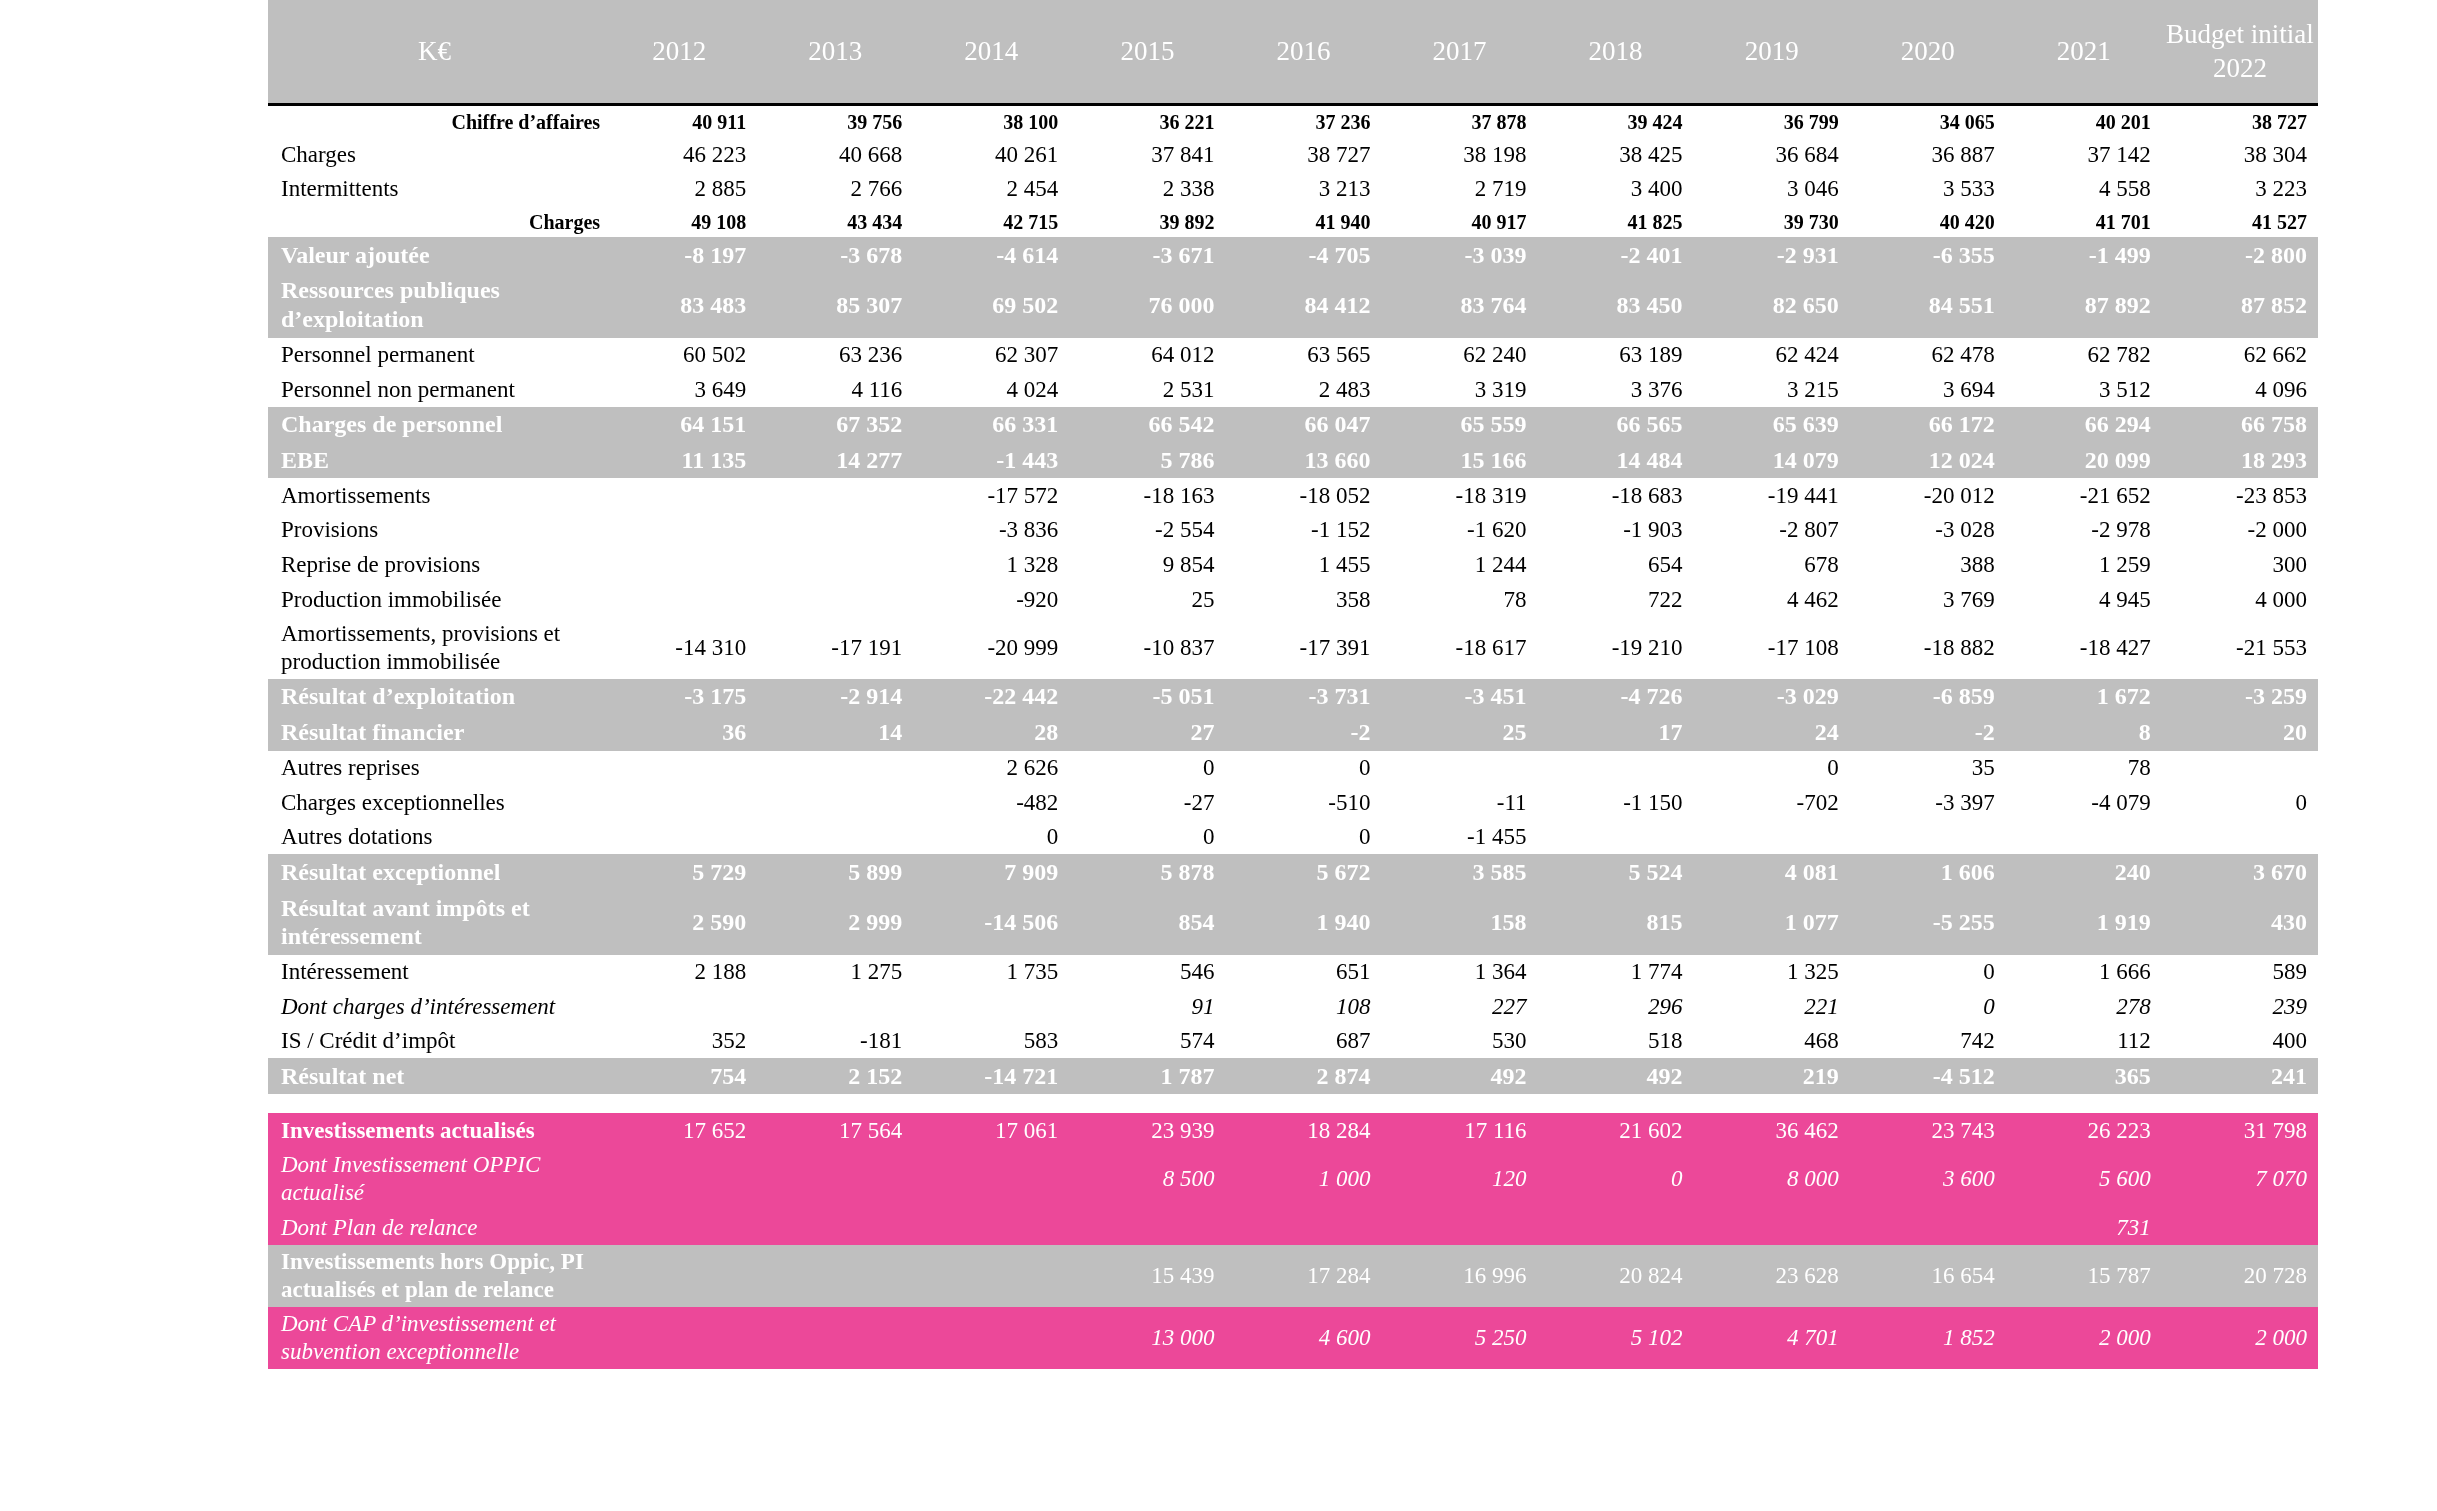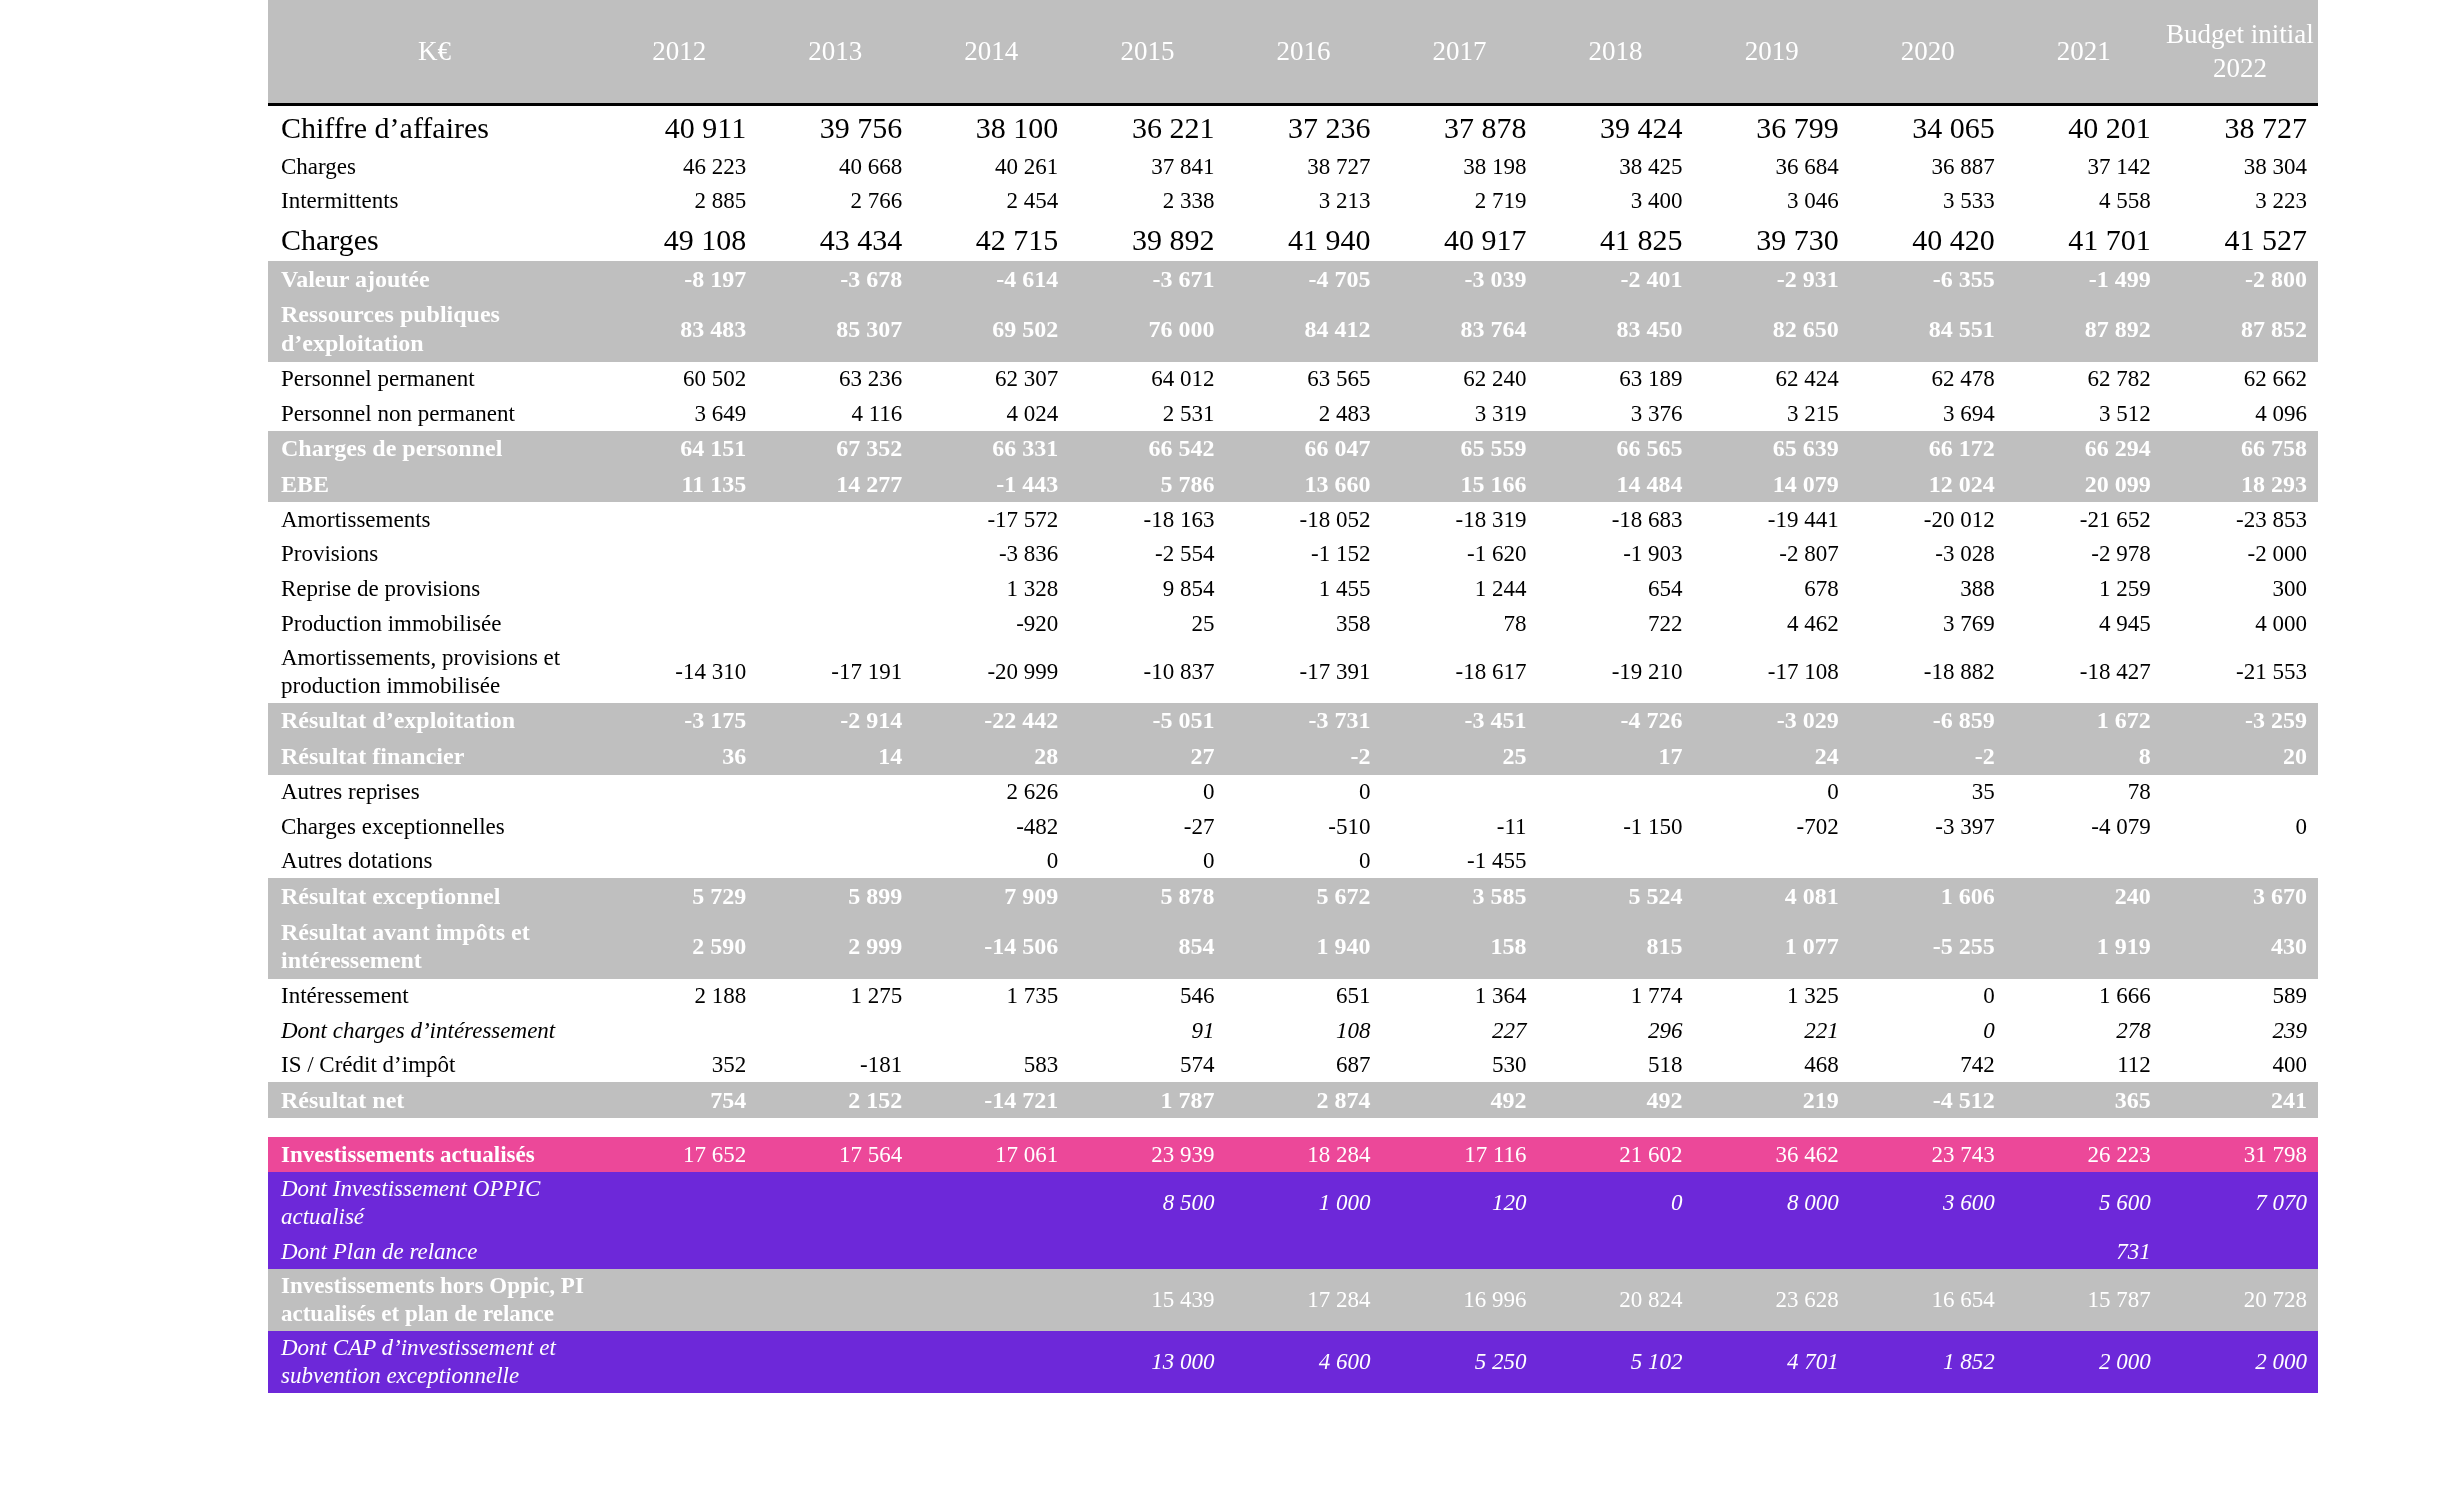--- a/index.html
+++ b/index.html
@@ -49,31 +49,31 @@
     padding-left: 13px;
     text-align: left;
   }
   td.num {
     text-align: right;
     padding-right: 11px;
     white-space: nowrap;
   }
 
   
-  .r-bold td { font-weight: normal; font-size: 30px; }
+  .r-bold td { font-weight: bold; font-size: 20px; text-align: right; }
   .r-italic td { font-style: italic; }
   .r-section { background: #bfbfbf; }
   .r-section td { color: #ffffff; font-weight: bold; font-size: 24px; }
   .r-invest-head { background: #ec4899; }
   .r-invest-head td { color: #ffffff; }
   .r-invest-head td.lbl { font-weight: bold; }
   .r-invest-bold { background: #bfbfbf; }
   .r-invest-bold td { color: #ffffff; }
   .r-invest-bold td.lbl { font-weight: bold; }
-  .r-invest-italic { background: #6d28d9; }
+  .r-invest-italic { background: #ec4899; }
   .r-invest-italic td { color: #ffffff; font-style: italic; }
 
   #invest-table { margin-top: 19px; }
 </style>
 </head>
 <body>
 
 <div id="table-area">
   <table id="main-table">
     <colgroup>

